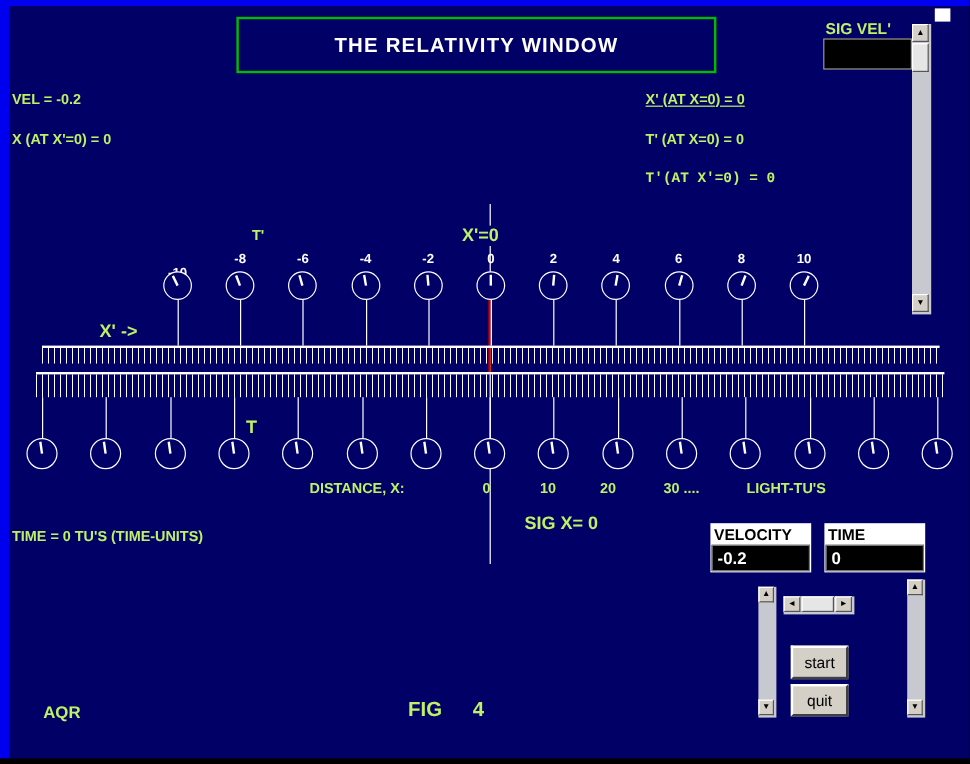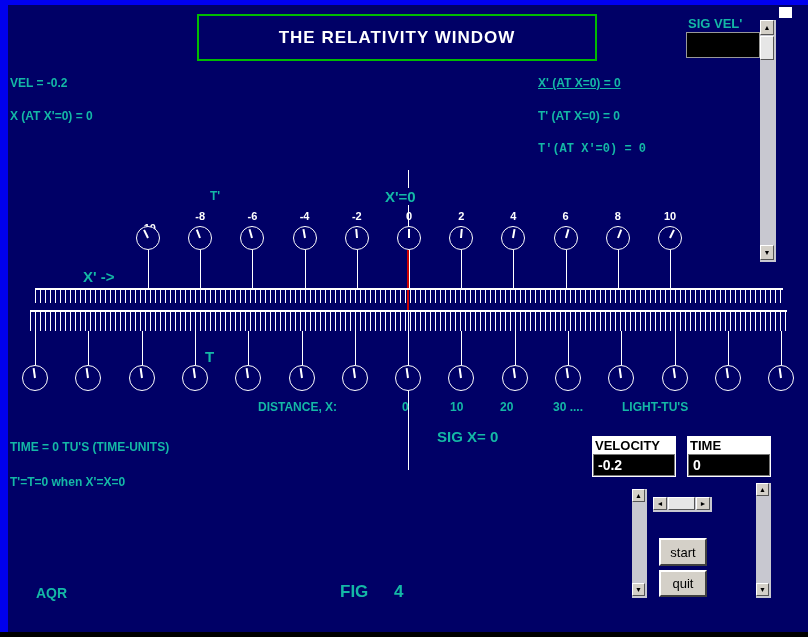--- a/index.html
+++ b/index.html
@@ -3,21 +3,21 @@
 <meta charset="utf-8">
 <style>
   *{margin:0;padding:0;box-sizing:border-box;}
   html,body{width:808px;height:637px;background:#000;}
   #window{
     position:relative;width:808px;height:637px;overflow:hidden;
     background:#000066;color:#fff;
     font-family:"Liberation Sans",sans-serif;font-weight:bold;
   }
   .abs{position:absolute;}
-  .lbl{position:absolute;white-space:pre;color:#14b8a6;} .fs13{font-size:13px;} .fs14{font-size:14px;}
+  .lbl{position:absolute;white-space:pre;color:#bef264;} .fs13{font-size:13px;} .fs14{font-size:14px;}
   .fs15{font-size:15px;} .fs16{font-size:12px;} .fs17{font-size:17px;}
 
   
   #frame-top{left:0;top:0;width:808px;height:5px;background:#0000ee;}
   #frame-left{left:0;top:0;width:8px;height:632px;background:#0000ee;}
   #frame-bottom{left:0;bottom:0;width:808px;height:5px;background:#000;}
   #win-control{left:779px;top:7px;width:13px;height:11px;background:#fff;}
 
   
   #title-box{
@@ -230,21 +230,20 @@
 
   <div class="lbl fs16" style="left:258px;top:400px;">DISTANCE, X:</div>
   <div class="lbl fs16" style="left:402px;top:400px;">0</div>
   <div class="lbl fs16" style="left:450px;top:400px;">10</div>
   <div class="lbl fs16" style="left:500px;top:400px;">20</div>
   <div class="lbl fs16" style="left:553px;top:400px;">30 ....</div>
   <div class="lbl fs16" style="left:622px;top:400px;">LIGHT-TU'S</div>
   <div class="lbl fs15" style="left:437px;top:428px;">SIG X= 0</div>
 
   <div class="lbl fs16" style="left:10px;top:440px;">TIME = 0 TU'S (TIME-UNITS)</div>
-  <div class="lbl fs16" style="left:10px;top:475px;">T'=T=0 when X'=X=0</div>
 
   <div class="panel" style="left:592px;top:436px;">
     <div class="plabel">VELOCITY</div>
     <div class="pvalue">-0.2</div>
   </div>
   <div class="panel" style="left:687px;top:436px;">
     <div class="plabel">TIME</div>
     <div class="pvalue">0</div>
   </div>
 

